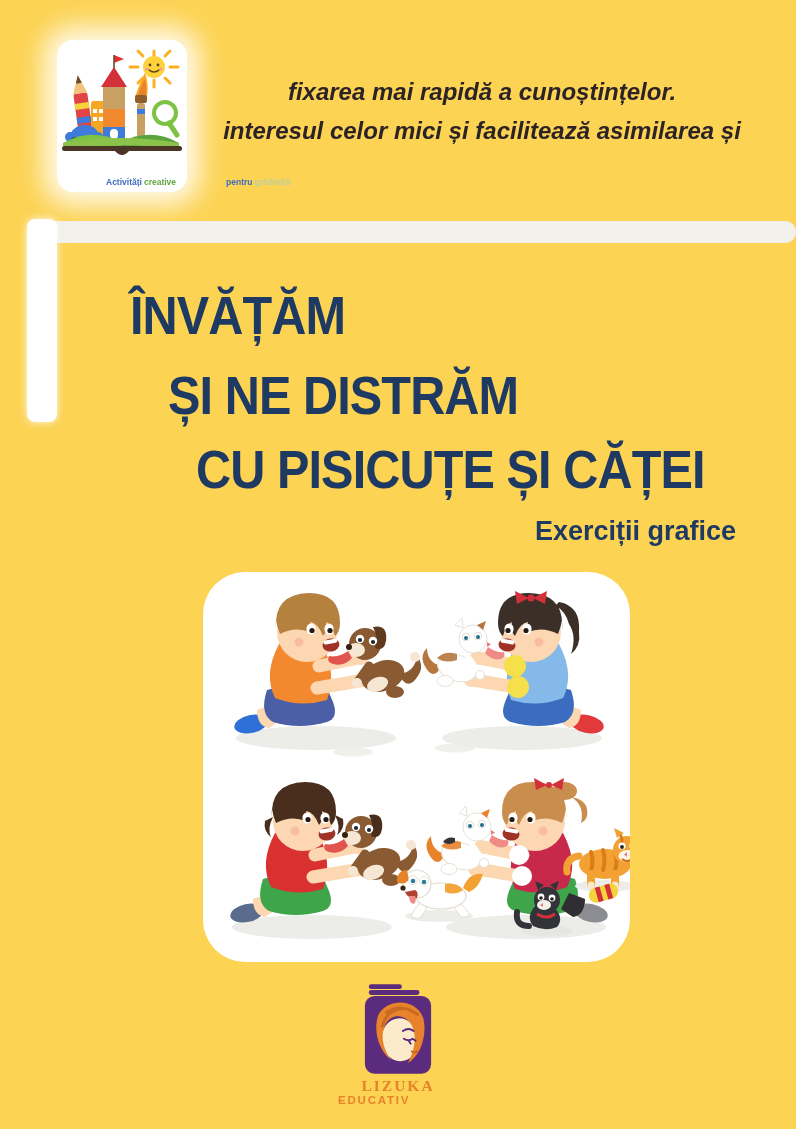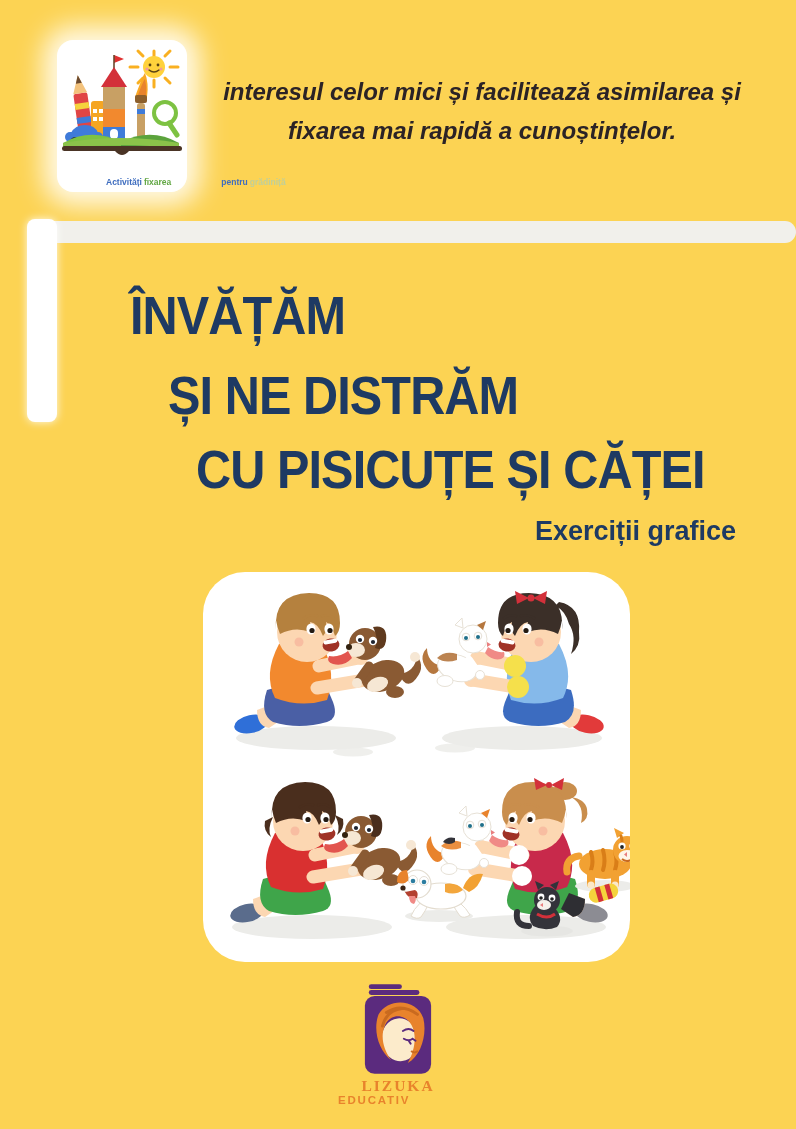--- a/index.html
+++ b/index.html
@@ -137,27 +137,27 @@
 
       <g>
         <path d="M6 96 Q34 80 64 95 L64 99 L6 99 Z" fill="#7DC242"></path>
         <path d="M122 96 Q94 80 64 95 L64 99 L122 99 Z" fill="#5BA33C"></path>
         <path d="M6 96 q58 -10 116 0 l0 6 q-58 -8 -116 0 z" fill="#8BC34A"></path>
         <rect x="5" y="99" width="120" height="5" rx="2.5" fill="#4A3425"></rect>
         <path d="M58 104 q7 8 14 0 z" fill="#4A3425"></path>
       </g>
     </svg>
     <div class="badge-caption">
-      <span class="cw c-blue">Activități</span><span class="cw c-green">fixarea</span><span class="cw c-blue">pentru</span><span class="cw c-pale">grădiniță</span>
+      <span class="cw c-blue">Activități</span><span class="cw c-green">creative</span><span class="cw c-blue">pentru</span><span class="cw c-pale">grădiniță</span>
     </div>
   </div>
 
   <div class="tagline">
+    <div>fixarea mai rapidă a cunoștințelor.</div>
     <div>interesul celor mici și facilitează asimilarea și</div>
-    <div>fixarea mai rapidă a cunoștințelor.</div>
   </div>
 
   <div class="strip"></div>
   <div class="vbar"></div>
 
   <div class="title-line tl1">ÎNVĂȚĂM</div>
   <div class="title-line tl2">ȘI NE DISTRĂM</div>
   <div class="title-line tl3">CU PISICUȚE ȘI CĂȚEI</div>
   <div class="subtitle">Exerciții grafice</div>
 

